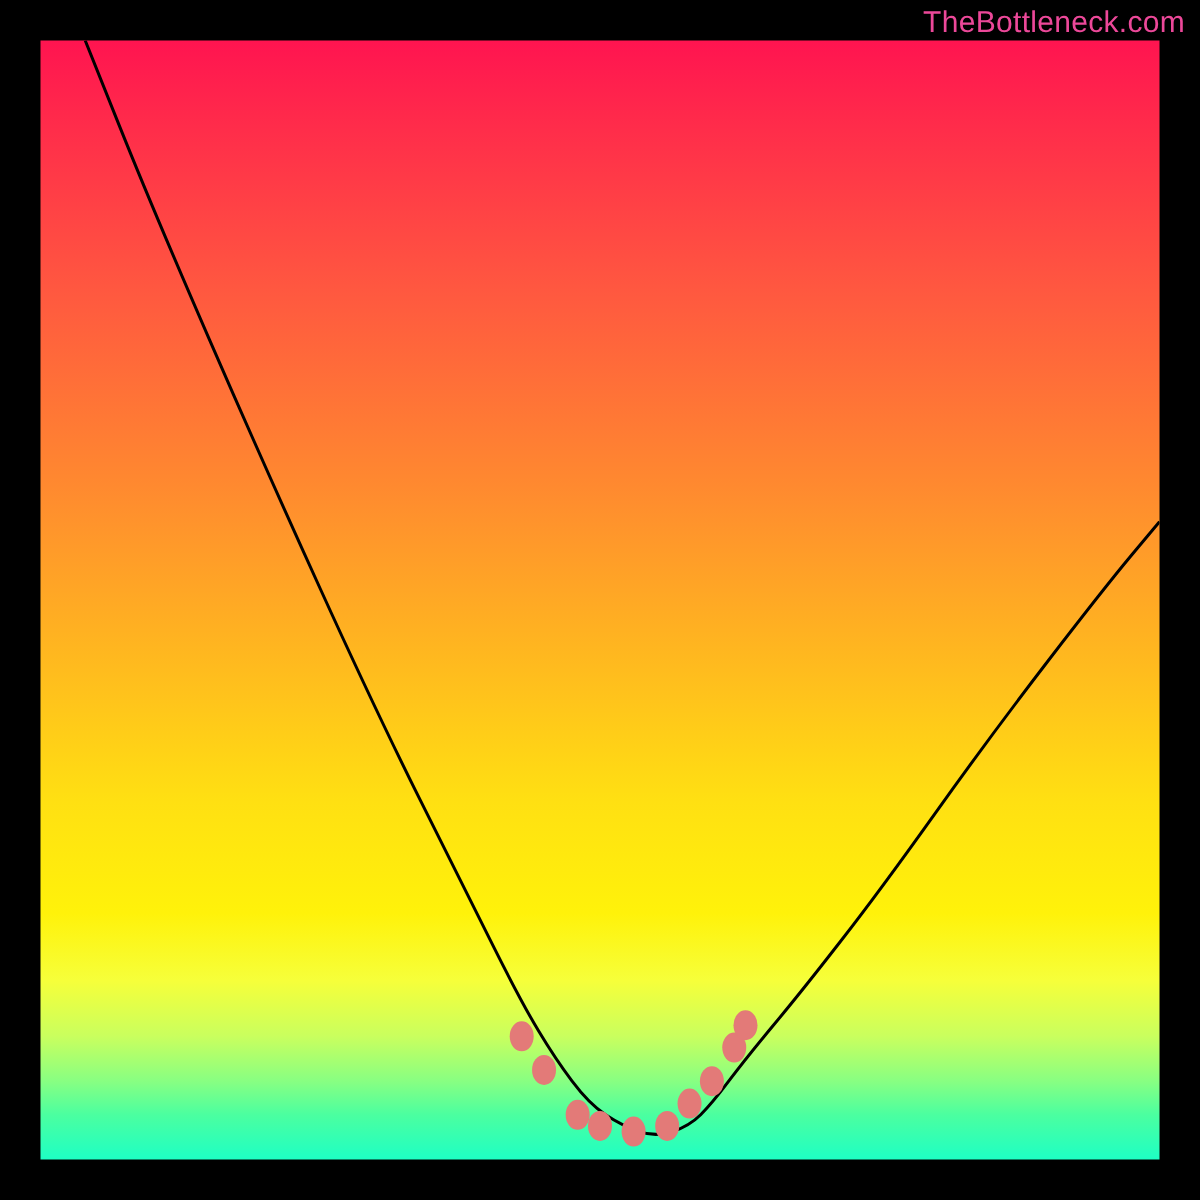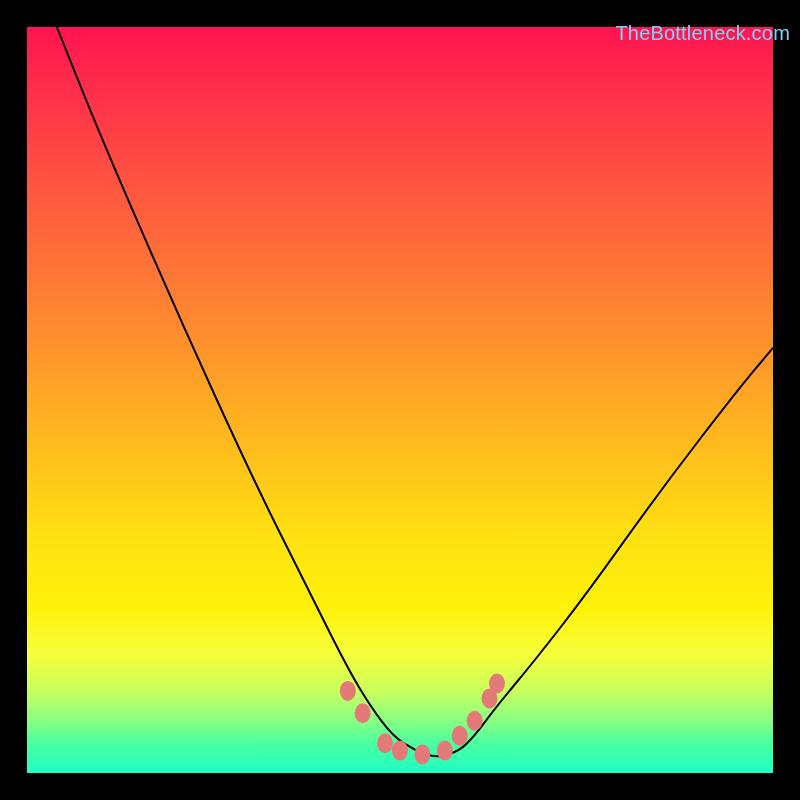--- a/index.html
+++ b/index.html
@@ -36,23 +36,23 @@
       #fff20a 78%,
       #f6ff3a 84%,
       #c9ff5e 89%,
       #88ff82 93%,
       #4bffa0 96%,
       #1effc4 100%
     );
   }
   .watermark {
     position: absolute;
-    top: 22px;
+    top: 4px;
     right: 10px;
-    color: #7dd3fc;
+    color: #ec4899;
     font-size: 20px;
     font-weight: 500;
     letter-spacing: 0.2px;
   }
   svg.curve {
     position: absolute;
     top: 0; left: 0;
     width: 746px;
     height: 746px;
   }

